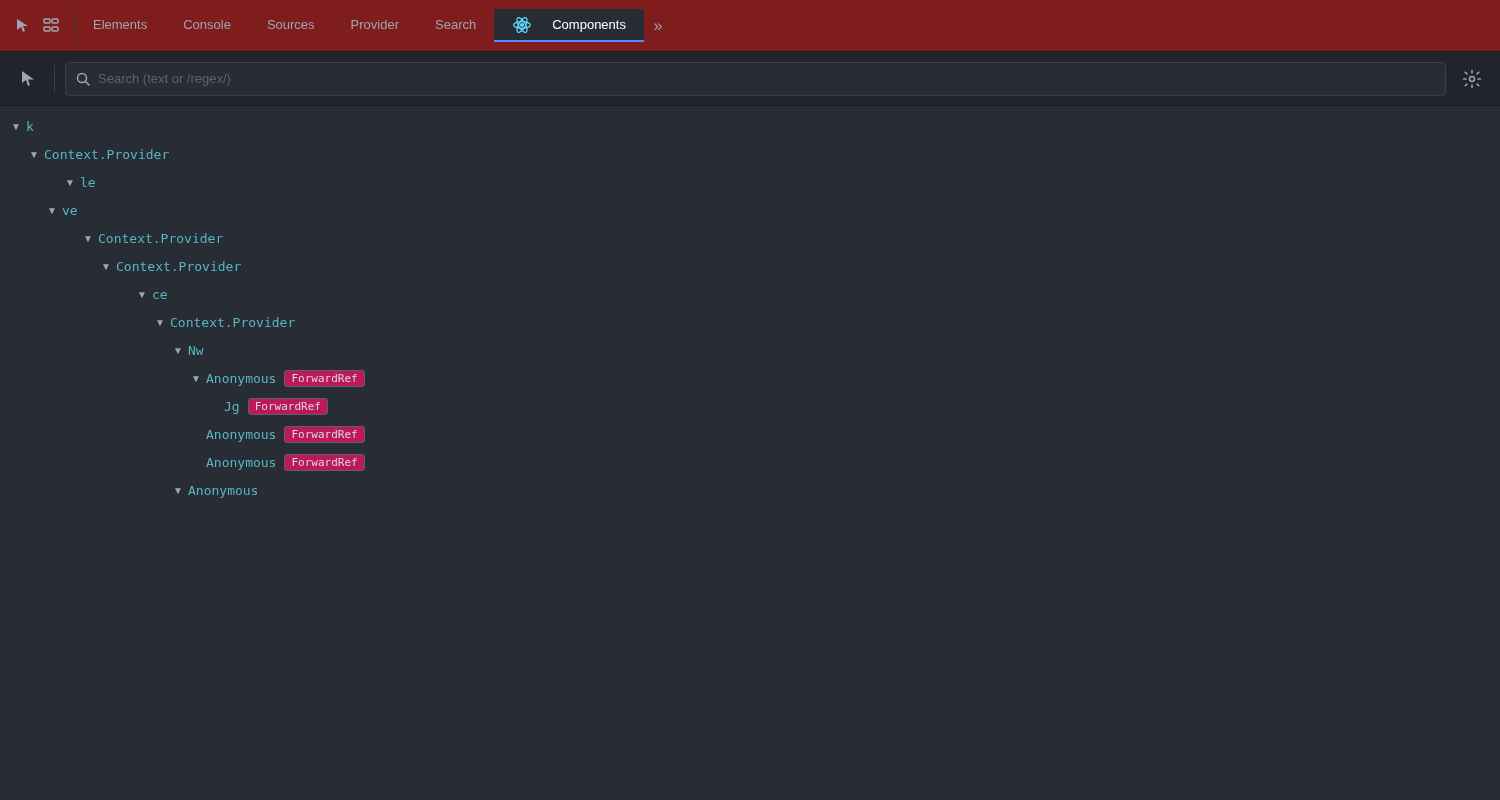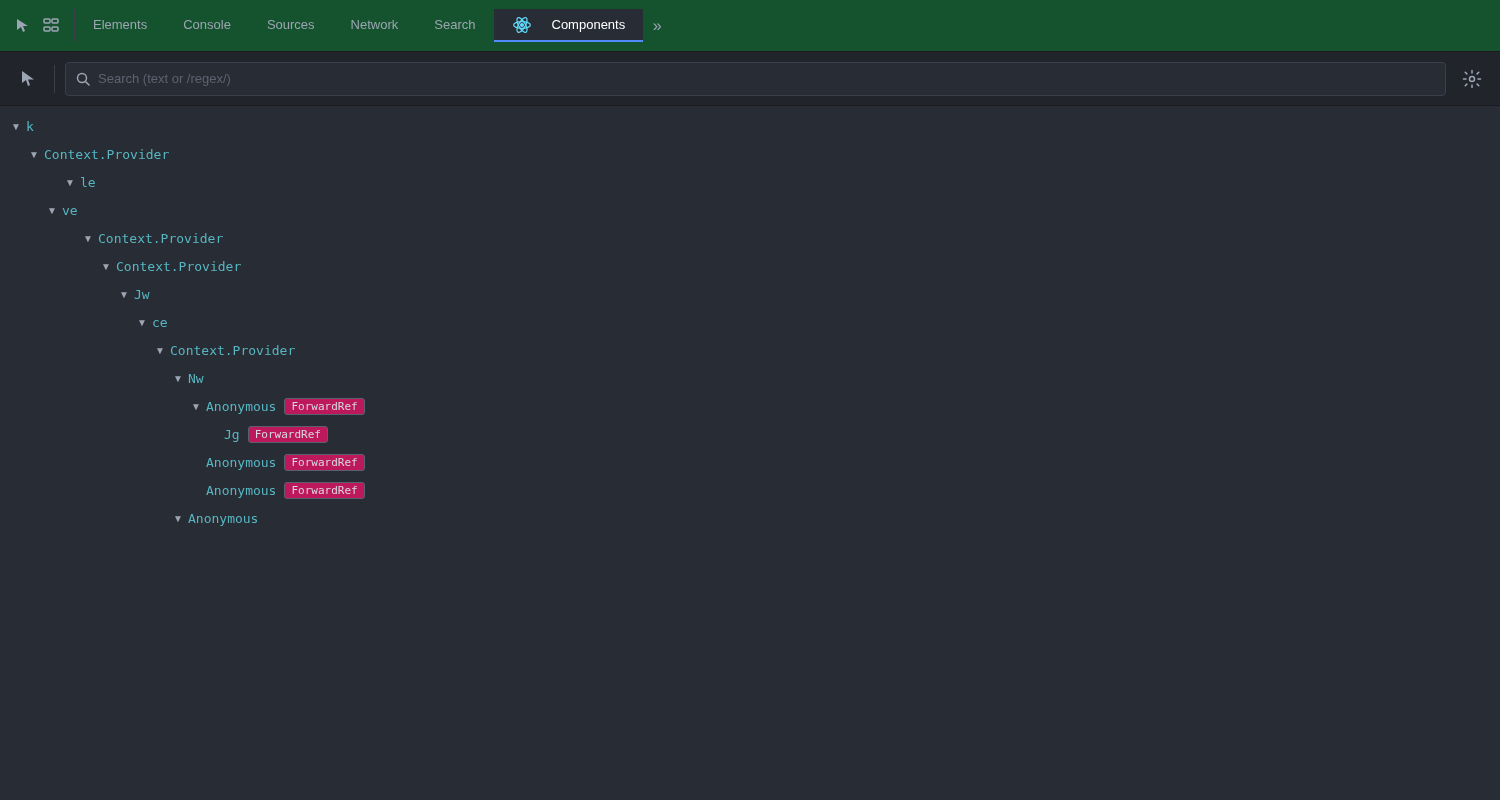--- a/index.html
+++ b/index.html
@@ -11,21 +11,21 @@
       color: #abb2bf;
       width: 1500px;
       height: 800px;
       overflow: hidden;
     }
 
     
     .tab-bar {
       display: flex;
       align-items: center;
-      background: #14532d;
+      background: #7f1d1d;
       border-bottom: 1px solid #181a1f;
       height: 52px;
       padding: 9px 4px;
     }
 
     .tab-bar-icons {
       display: flex;
       align-items: center;
       gap: 6px;
       padding: 0 12px 0 8px;
@@ -246,21 +246,21 @@
   <div class="tab">
     <span>Elements</span>
   </div>
   <div class="tab">
     <span>Console</span>
   </div>
   <div class="tab">
     <span>Sources</span>
   </div>
   <div class="tab">
-    <span>Network</span>
+    <span>Provider</span>
   </div>
   <div class="tab">
     <span>Search</span>
   </div>
   <div class="tab components-tab active">
     <svg class="react-icon" viewBox="0 0 24 24" fill="none">
       <circle cx="12" cy="12" r="2.5" fill="#61dafb"></circle>
       <ellipse cx="12" cy="12" rx="10" ry="4" stroke="#61dafb" stroke-width="1.5" fill="none"></ellipse>
       <ellipse cx="12" cy="12" rx="10" ry="4" stroke="#61dafb" stroke-width="1.5" fill="none" transform="rotate(60 12 12)"></ellipse>
       <ellipse cx="12" cy="12" rx="10" ry="4" stroke="#61dafb" stroke-width="1.5" fill="none" transform="rotate(120 12 12)"></ellipse>
@@ -321,25 +321,20 @@
       <span class="tree-indent" style="width: 80px;"></span>
       <span class="tree-arrow expanded"></span>
       <span class="tree-label">Context.Provider</span>
     </div>
     <div class="tree-node">
       <span class="tree-indent" style="width: 98px;"></span>
       <span class="tree-arrow expanded"></span>
       <span class="tree-label">Context.Provider</span>
     </div>
     <div class="tree-node">
-      <span class="tree-indent" style="width: 116px;"></span>
-      <span class="tree-arrow expanded"></span>
-      <span class="tree-label">Jw</span>
-    </div>
-    <div class="tree-node">
       <span class="tree-indent" style="width: 134px;"></span>
       <span class="tree-arrow expanded"></span>
       <span class="tree-label">ce</span>
     </div>
     <div class="tree-node">
       <span class="tree-indent" style="width: 152px;"></span>
       <span class="tree-arrow expanded"></span>
       <span class="tree-label">Context.Provider</span>
     </div>
     <div class="tree-node">

